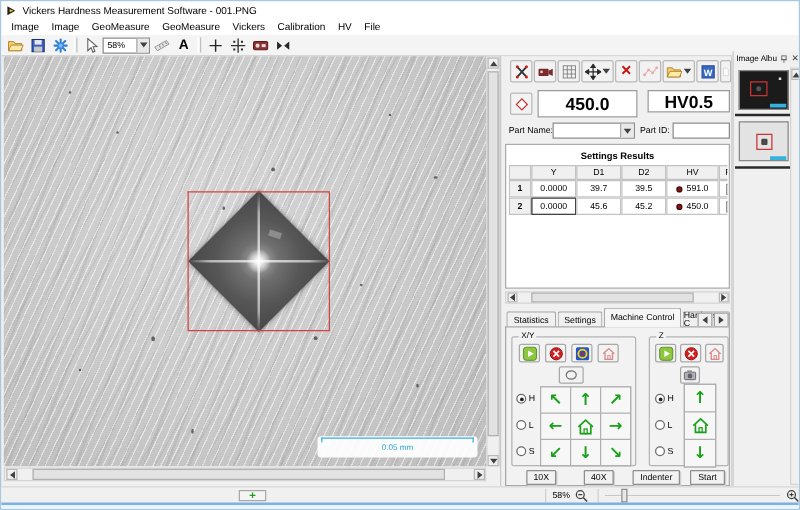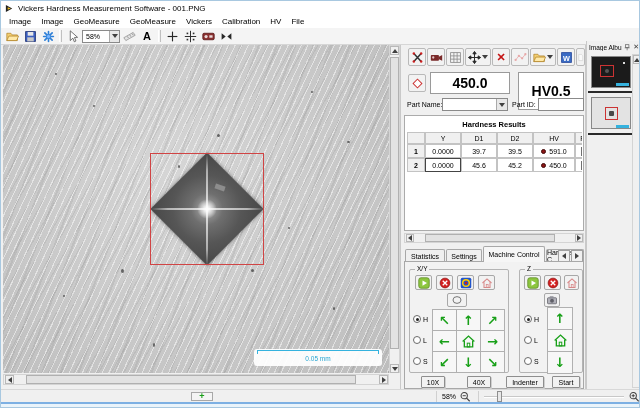--- a/index.html
+++ b/index.html
@@ -343,34 +343,34 @@
         <path d="M4 1 H10 L13 4 V15 H4Z" fill="#fafafa" stroke="#c4c4c4"></path>
       </svg>
     </span>
 
   <span class="rbtn" style="left:407px;top:73px;width:18px;height:18px">
       <svg viewBox="0 0 16 16">
         <rect x="4.2" y="4.2" width="7.6" height="7.6" transform="rotate(45 8 8)" fill="#fff" stroke="#cc3333" stroke-width="1.2"></rect>
       </svg>
     </span>
   <div class="abs valbox" style="left:429px;top:71px;width:80px;height:22px">450.0</div>
-  <div class="abs valbox" style="left:517px;top:71px;width:66px;height:38px">HV0.5</div>
+  <div class="abs valbox" style="left:517px;top:71px;width:66px;height:18px">HV0.5</div>
 
   <span class="abs flabel" style="left:406px;top:100px">Part Name:</span>
   <div class="abs fcombo" style="left:441px;top:97px;width:66px">
     <span></span>
     <span class="dd">
         <span class="arr-dn"></span>
       </span>
   </div>
   <span class="abs flabel" style="left:511px;top:100px">Part ID:</span>
   <input class="abs finput" style="left: 537px; top: 97px; width: 46px;" value="">
 
   <div class="abs rgroup">
-    <div class="rtitle">Hardness Results</div>
+    <div class="rtitle">Settings Results</div>
     <div class="tblwrap">
       <div class="trow">
         <span class="tc th c-num"></span>
         <span class="tc th c-y">Y</span>
         <span class="tc th c-d1">D1</span>
         <span class="tc th c-d2">D2</span>
         <span class="tc th c-hv">HV</span>
         <span class="tc th c-rp">RP</span>
       </div>
       <div class="trow">

